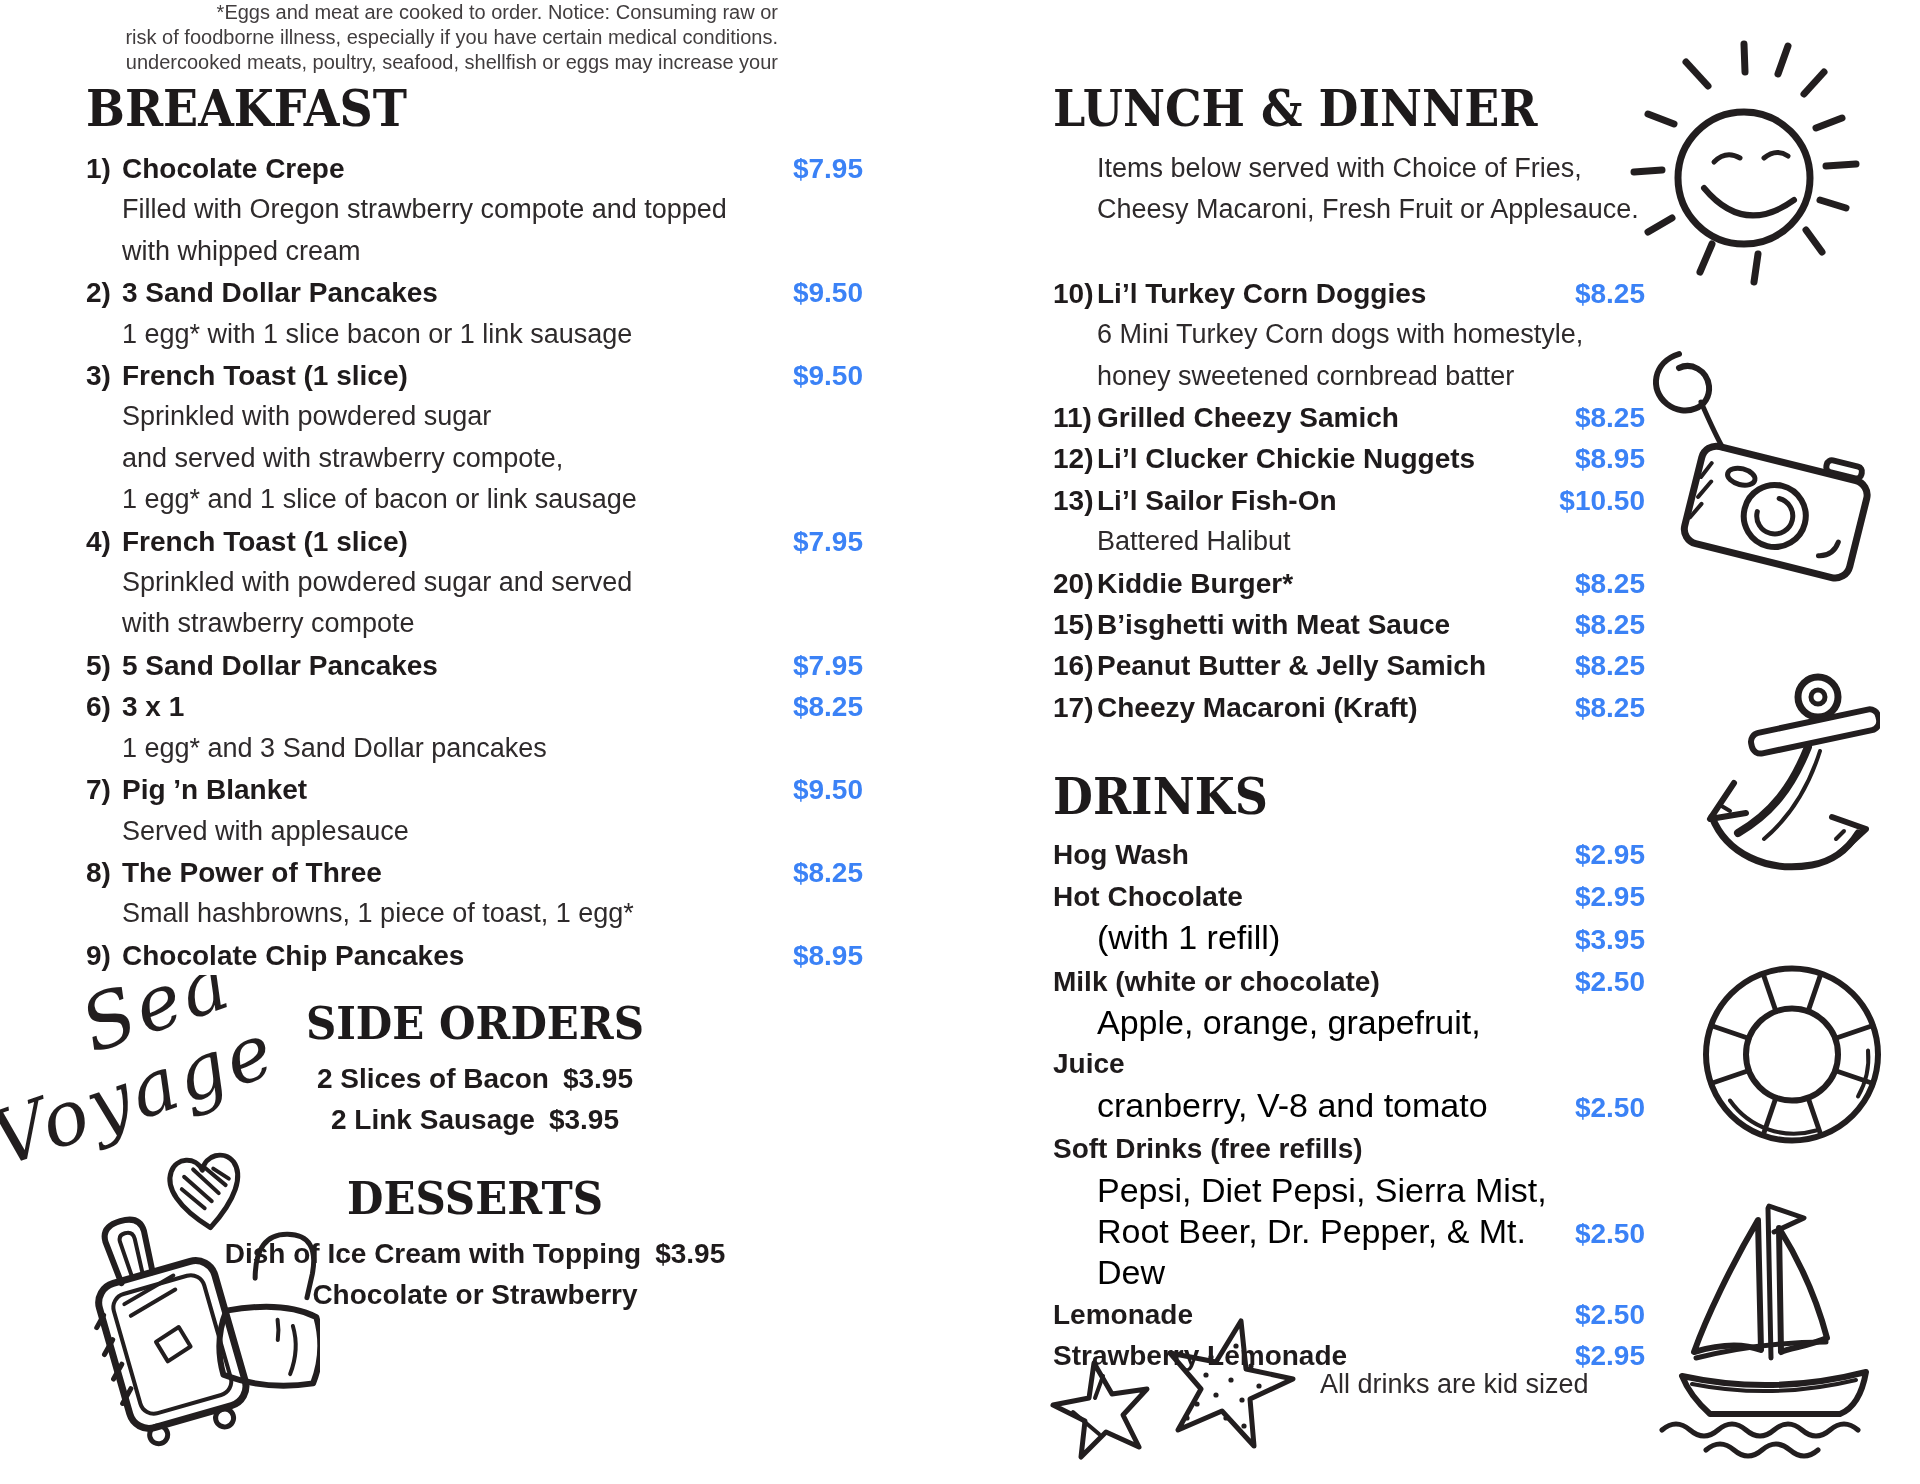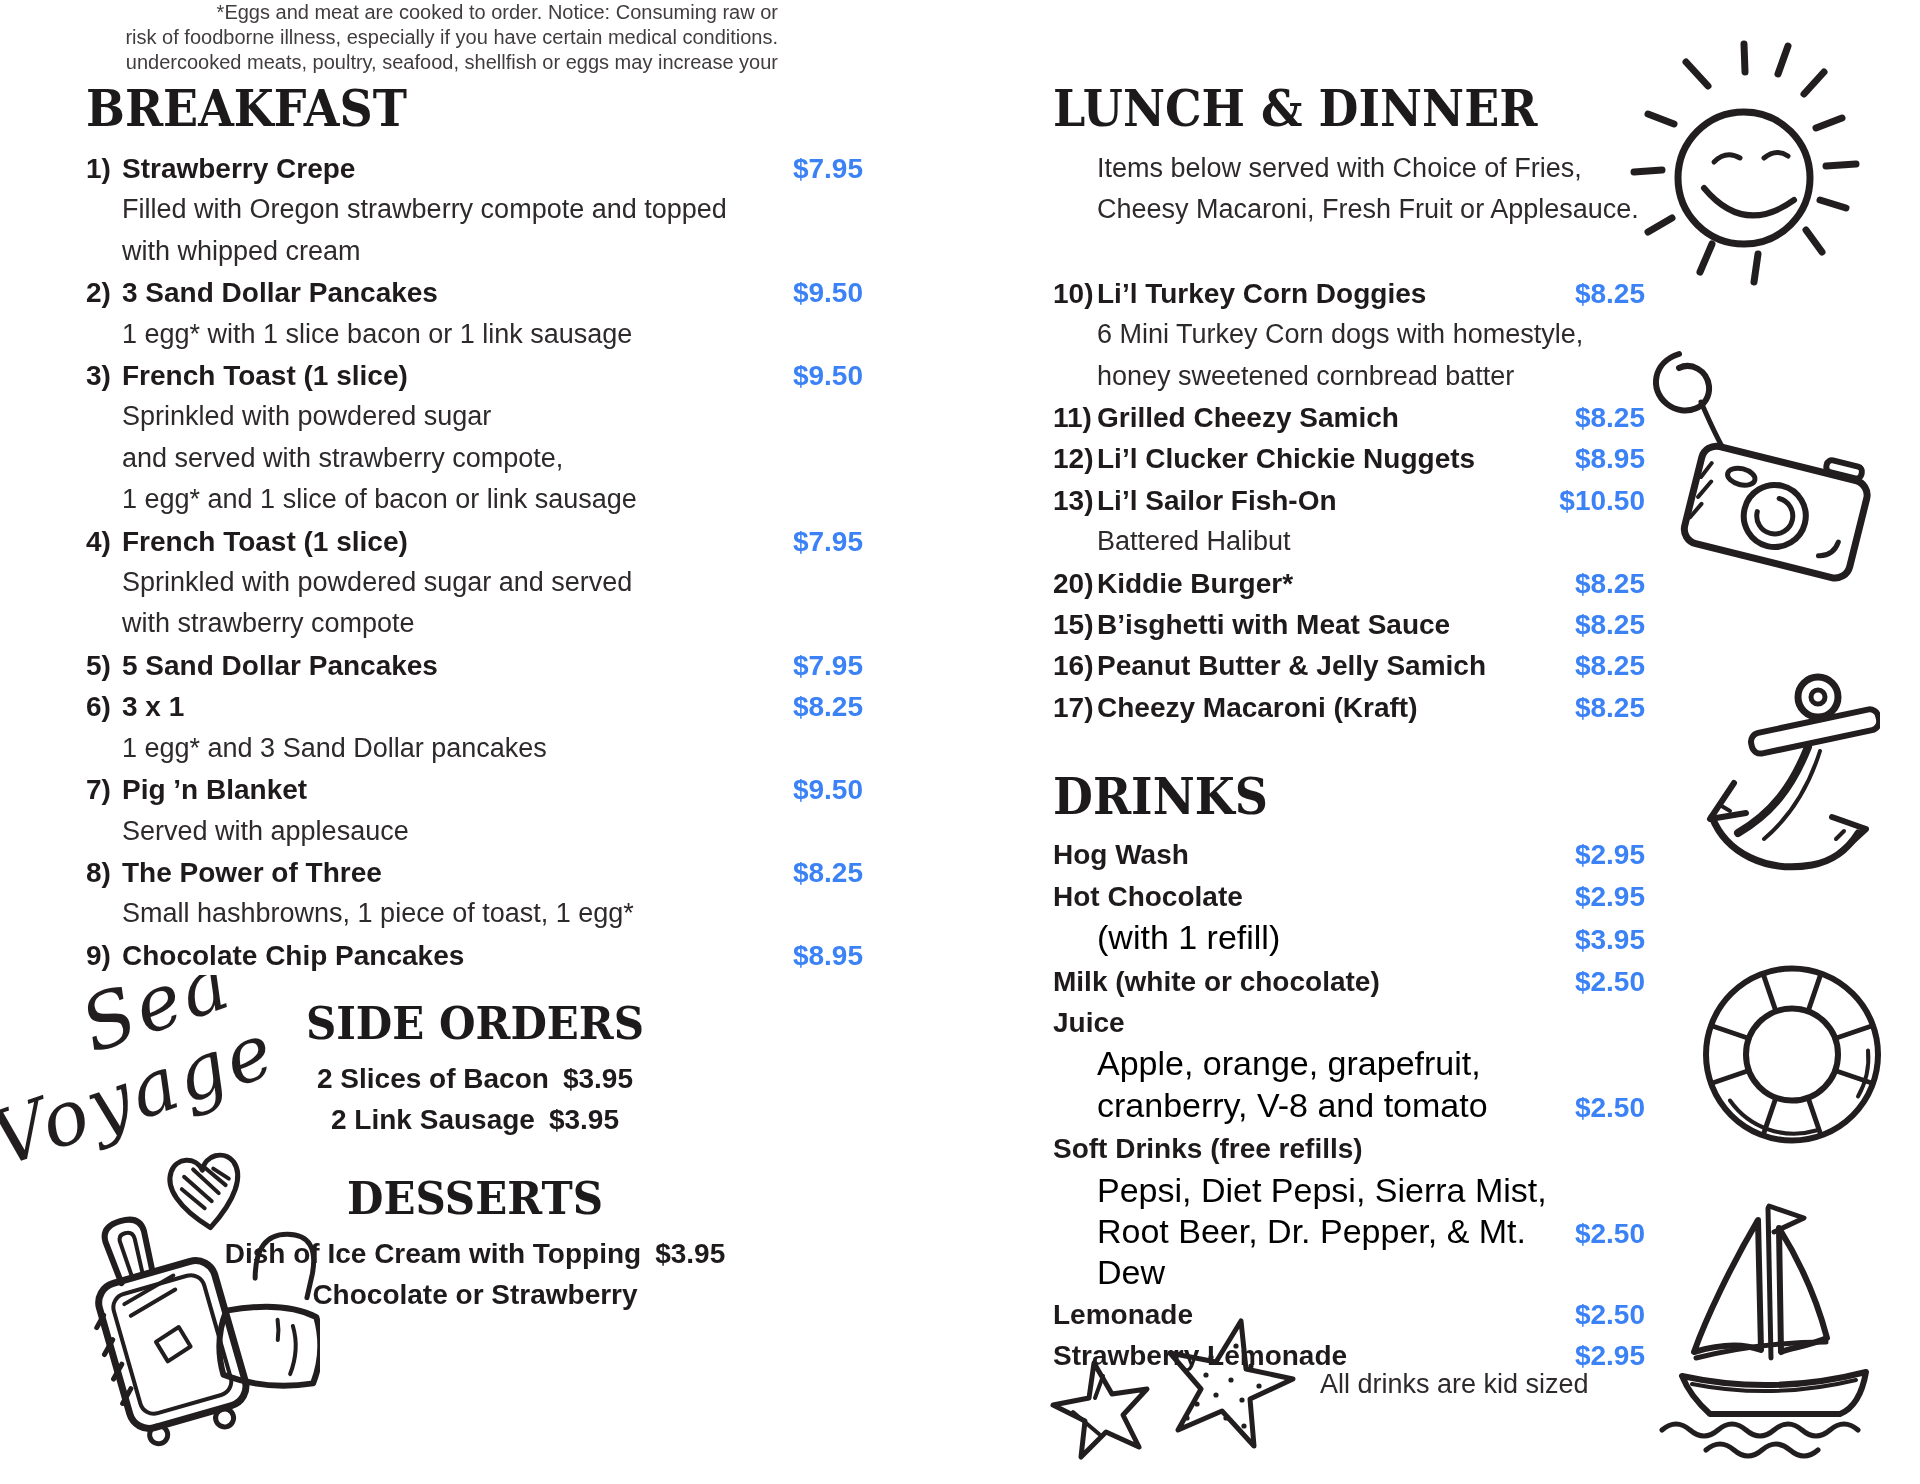--- a/index.html
+++ b/index.html
@@ -45,21 +45,21 @@
 </head>
 <body>
 
 <div id="page">
 
   <div id="col-left" class="col">
     <h1 class="hdr">BREAKFAST</h1>
     <div class="rows">
       <div class="row">
         <span class="num">1)</span>
-        <span class="nm">Strawberry Crepe</span>
+        <span class="nm">Chocolate Crepe</span>
         <span class="price">$7.95</span>
       </div>
       <div class="desc">Filled with Oregon strawberry compote and topped</div>
       <div class="desc">with whipped cream</div>
       <div class="row">
         <span class="num">2)</span>
         <span class="nm">3 Sand Dollar Pancakes</span>
         <span class="price">$9.50</span>
       </div>
       <div class="desc">1 egg* with 1 slice bacon or 1 link sausage</div>
@@ -195,25 +195,25 @@
           <span class="price">$2.95</span>
         </div>
       <div class="drow ind">
           <span class="dn">(with 1 refill)</span>
           <span class="price">$3.95</span>
         </div>
       <div class="drow">
           <span class="dn">Milk (white or chocolate)</span>
           <span class="price">$2.50</span>
         </div>
-      <div class="drow">
-          <span class="dn">Juice</span>
-        </div>
       <div class="drow ind">
           <span class="dn">Apple, orange, grapefruit,</span>
+        </div>
+      <div class="drow">
+          <span class="dn">Juice</span>
         </div>
       <div class="drow ind">
           <span class="dn">cranberry, V-8 and tomato</span>
           <span class="price">$2.50</span>
         </div>
       <div class="drow">
           <span class="dn">Soft Drinks (free refills)</span>
         </div>
       <div class="drow ind">
           <span class="dn">Pepsi, Diet Pepsi, Sierra Mist,</span>

